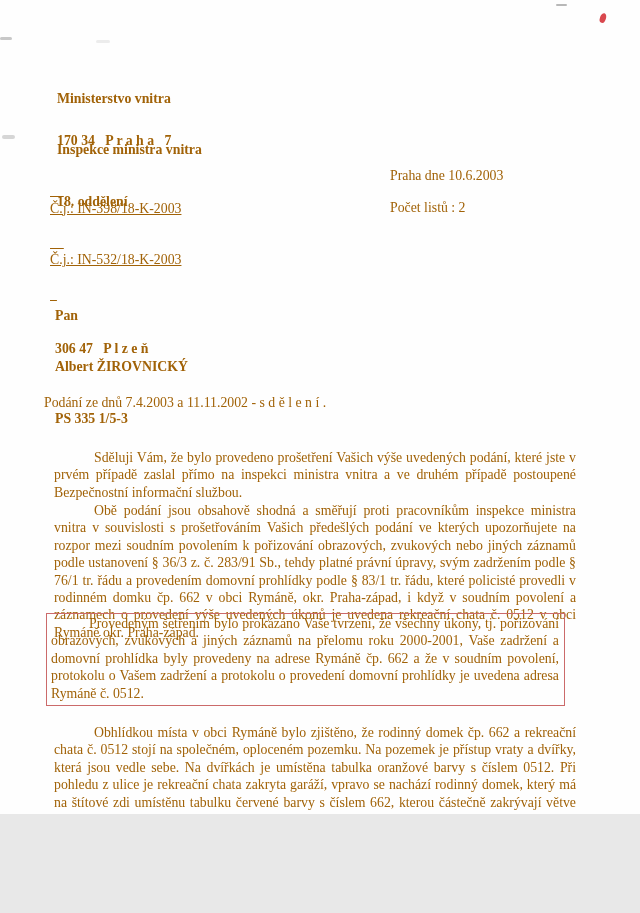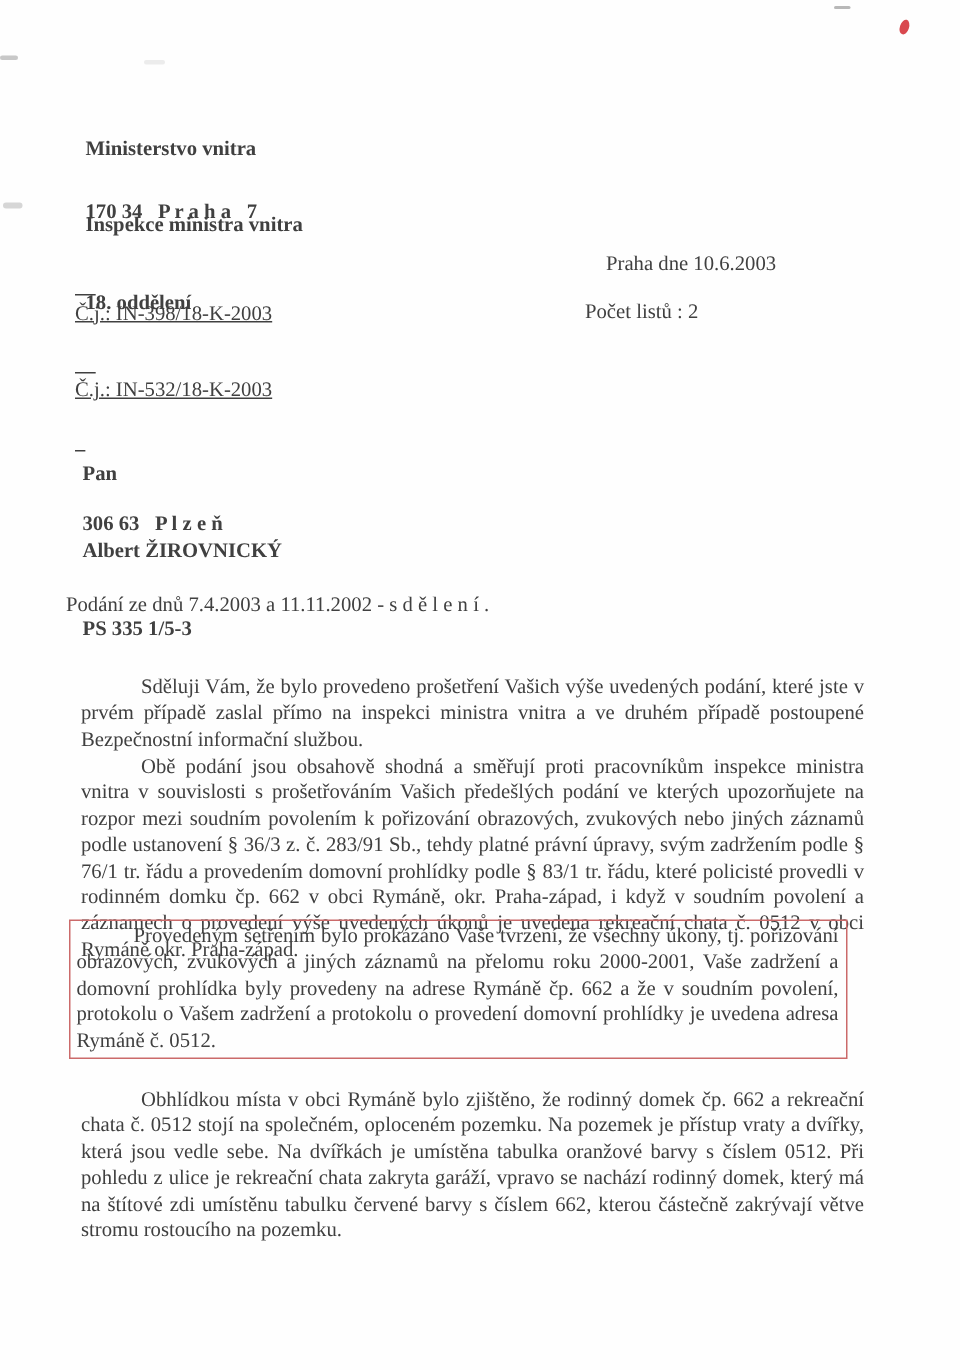--- a/index.html
+++ b/index.html
@@ -3,24 +3,24 @@
 <meta charset="utf-8">
 <style>
   html, body {
     margin: 0;
     padding: 0;
     background: #e8e8e8;
   }
   .page {
     position: relative;
     width: 640px;
-    height: 913px;
+    height: 814px;
     background: #fefefe;
     font-family: "Liberation Serif", serif;
-    color: #404040;
+    color: #a16207;
     overflow: hidden;
   }
   .abs { position: absolute; }
 
   
   .artifact {
     position: absolute;
     background: #9a9a9a;
     border-radius: 2px;
   }
@@ -48,21 +48,21 @@
   }
 
   
   .refs-left {
     left: 50px; top: 165px;
     font-size: 13.8px;
     line-height: 17.3px;
     white-space: pre;
     text-decoration: underline;
   }
-  .place-date { left: 390px; top: 168px; font-size: 13.8px; white-space: pre; margin-left: 14px; }
+  .place-date { left: 390px; top: 168px; font-size: 13.8px; white-space: pre; }
   .sheet-count { left: 390px; top: 200px; font-size: 13.8px; white-space: pre; }
 
   
   .addressee {
     left: 55px; top: 272px;
     font-weight: bold;
     font-size: 13.8px;
     line-height: 17.3px;
     white-space: pre;
   }
@@ -131,21 +131,21 @@
     <div>Č.j.: IN-532/18-K-2003</div>
   </div>
   <div class="abs place-date">Praha dne 10.6.2003</div>
   <div class="abs sheet-count">Počet listů : 2</div>
 
   <div class="abs addressee">
     <div>Pan</div>
     <div>Albert ŽIROVNICKÝ</div>
     <div>PS 335 1/5-3</div>
   </div>
-  <div class="abs addressee-city">306 63   P l z e ň</div>
+  <div class="abs addressee-city">306 47   P l z e ň</div>
 
   <div class="abs subject">Podání ze dnů 7.4.2003 a 11.11.2002 - s d ě l e n í .</div>
 
   <p class="abs para para-1">Sděluji Vám, že bylo provedeno prošetření Vašich výše uvedených podání, které jste v prvém případě zaslal přímo na inspekci ministra vnitra a ve druhém případě postoupené Bezpečnostní informační službou.</p>
   <p class="abs para para-2">Obě podání jsou obsahově shodná a směřují proti pracovníkům inspekce ministra vnitra v souvislosti s prošetřováním Vašich předešlých podání ve kterých upozorňujete na rozpor mezi soudním povolením k pořizování obrazových, zvukových nebo jiných záznamů podle ustanovení § 36/3 z. č. 283/91 Sb., tehdy platné právní úpravy, svým zadržením podle § 76/1 tr. řádu a provedením domovní prohlídky podle § 83/1 tr. řádu, které policisté provedli v rodinném domku čp. 662 v obci Rymáně, okr. Praha-západ, i když v soudním povolení a záznamech o provedení výše uvedených úkonů je uvedena rekreační chata č. 0512 v obci Rymáně okr. Praha-západ.</p>
 
   <div class="abs boxed-para">
     <p>Provedeným šetřením bylo prokázáno Vaše tvrzení, že všechny úkony, tj. pořizování obrazových, zvukových a jiných záznamů na přelomu roku 2000-2001, Vaše zadržení a domovní prohlídka byly provedeny na adrese Rymáně čp. 662 a že v soudním povolení, protokolu o Vašem zadržení a protokolu o provedení domovní prohlídky je uvedena adresa Rymáně č. 0512.</p>
   </div>
 

